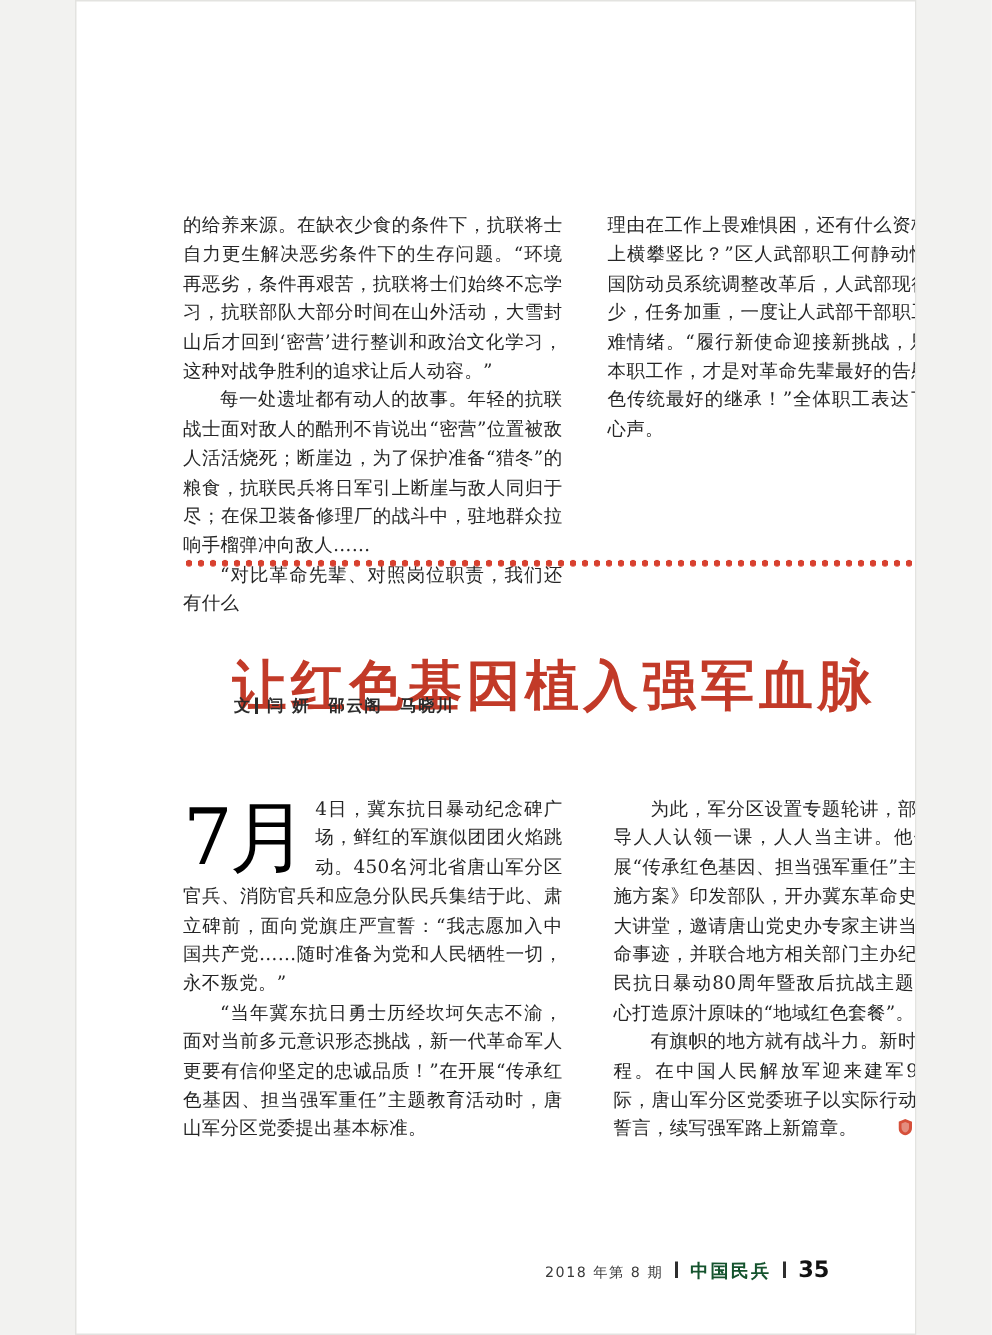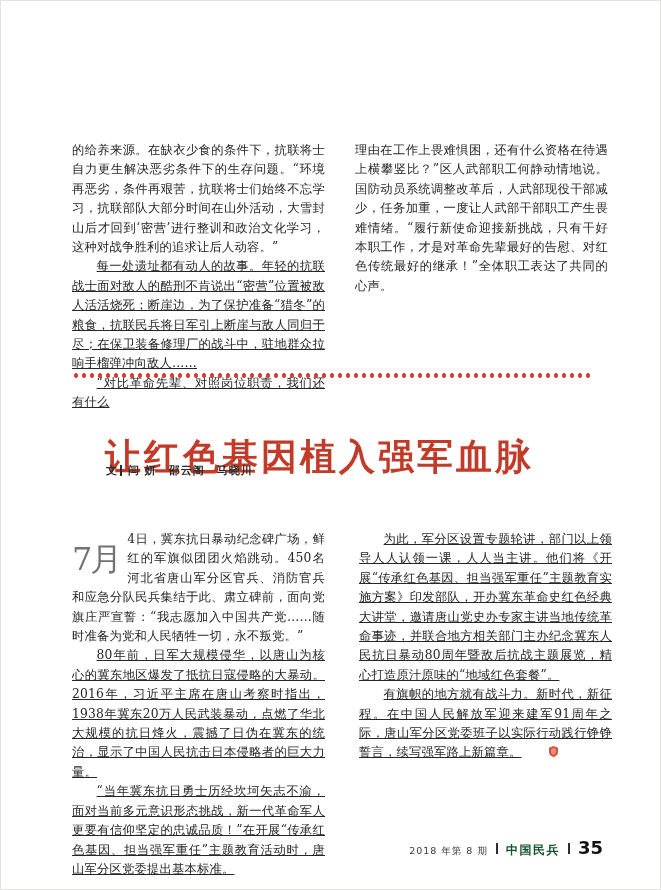--- a/index.html
+++ b/index.html
@@ -1,40 +1,40 @@
 <!DOCTYPE html>
 <html><head>
 <meta charset="utf-8">
 <style>
   * { margin: 0; padding: 0; box-sizing: border-box; }
   html, body { background: #f2f2f0; }
   .page {
     position: relative;
-    width: 661px;
+    width: 561px;
     height: 890px;
     margin: 0 auto;
     background: #ffffff;
     border: 1px solid #e3e3e0;
     overflow: hidden;
     font-family: "DejaVu Serif", "Liberation Serif", serif;
     color: #262626;
   }
   
   .col {
     position: absolute;
     width: 253px;
     font-size: 12.3px;
     line-height: 19.4px;
     text-align: justify;
     letter-spacing: 0.2px;
   }
   .top-left  { left: 71px;  top: 140px; }
   .top-right { left: 337px; top: 140px; margin-left: 17px; }
   .col p { margin: 0; }
-  .col p.indent { text-indent: 2em; text-decoration: underline; }
+  .col p.indent { text-indent: 2em; }
 
   
   .dotted-divider {
     position: absolute;
     left: 71px; top: 371px;
     width: 521px; height: 7px;
     background-image: radial-gradient(circle 2.2px at 4px 3.5px, #d84130 97%, transparent 100%);
     background-size: 8px 7px;
     background-repeat: repeat-x;
   }
@@ -68,26 +68,26 @@
   }
   .byline .authors { letter-spacing: 1px; }
 
   
   .body-left  { left: 71px;  top: 529px; }
   .body-right { left: 358px; top: 529px; }
 
   .dropcap {
     float: left;
     font-family: "DejaVu Serif", "Liberation Serif", serif;
-    font-size: 32px;
+    font-size: 52px;
     line-height: 54px;
     height: 58px;
     padding-right: 7px;
     padding-top: 2px;
-    color: #737373;
+    color: #000000;
     letter-spacing: -2px;
   }
 
   .end-mark {
     display: inline-block;
     width: 9px; height: 11px;
     margin-left: 3px;
     vertical-align: -1px;
   }
 
@@ -108,21 +108,21 @@
     margin: 0 8px;
     align-self: center;
   }
   .footer .magazine {
     font-size: 12px;
     font-weight: 700;
     color: #14532d;
     letter-spacing: 1.5px;
   }
   .footer .page-number {
-    font-size: 18px;
+    font-size: 15px;
     font-weight: 700;
     color: #111;
     text-align: right;
   }
 </style>
 </head>
 <body>
 
 <div class="page">
 
@@ -141,21 +141,20 @@
   <h1 class="article-title">让红色基因植入强军血脉</h1>
 
   <div class="byline">
     <span>文</span>
     <span class="bar"></span>
     <span class="authors">闫 妍　邵云阁　马晓川</span>
   </div>
 
   <div class="col body-left">
     <p><span class="dropcap">7月</span><span>4日，冀东抗日暴动纪念碑广场，鲜红的军旗似团团火焰跳动。450名河北省唐山军分区官兵、消防官兵和应急分队民兵集结于此、肃立碑前，面向党旗庄严宣誓：“我志愿加入中国共产党……随时准备为党和人民牺牲一切，永不叛党。”</span></p>
-    <p class="indent">80年前，日军大规模侵华，以唐山为核心的冀东地区爆发了抵抗日寇侵略的大暴动。2016年，习近平主席在唐山考察时指出，1938年冀东20万人民武装暴动，点燃了华北大规模的抗日烽火，震撼了日伪在冀东的统治，显示了中国人民抗击日本侵略者的巨大力量。</p>
     <p class="indent">“当年冀东抗日勇士历经坎坷矢志不渝，面对当前多元意识形态挑战，新一代革命军人更要有信仰坚定的忠诚品质！”在开展“传承红色基因、担当强军重任”主题教育活动时，唐山军分区党委提出基本标准。</p>
   </div>
 
   <div class="col body-right">
     <p class="indent">为此，军分区设置专题轮讲，部门以上领导人人认领一课，人人当主讲。他们将《开展“传承红色基因、担当强军重任”主题教育实施方案》印发部队，开办冀东革命史红色经典大讲堂，邀请唐山党史办专家主讲当地传统革命事迹，并联合地方相关部门主办纪念冀东人民抗日暴动80周年暨敌后抗战主题展览，精心打造原汁原味的“地域红色套餐”。</p>
     <p class="indent"><span>有旗帜的地方就有战斗力。新时代，新征程。在中国人民解放军迎来建军91周年之际，唐山军分区党委班子以实际行动践行铮铮誓言，续写强军路上新篇章。</span><span class="end-mark"><svg width="9" height="11" viewBox="0 0 9 11">
             <path d="M4.5 0 L9 1.8 V6 C9 8.8 6.9 10.4 4.5 11 C2.1 10.4 0 8.8 0 6 V1.8 Z" fill="#d6503a"></path>
             <path d="M4.5 2 L7 3 V5.8 C7 7.4 5.9 8.6 4.5 9 C3.1 8.6 2 7.4 2 5.8 V3 Z" fill="#ffffff" opacity="0.35"></path>
           </svg></span></p>
   </div>

